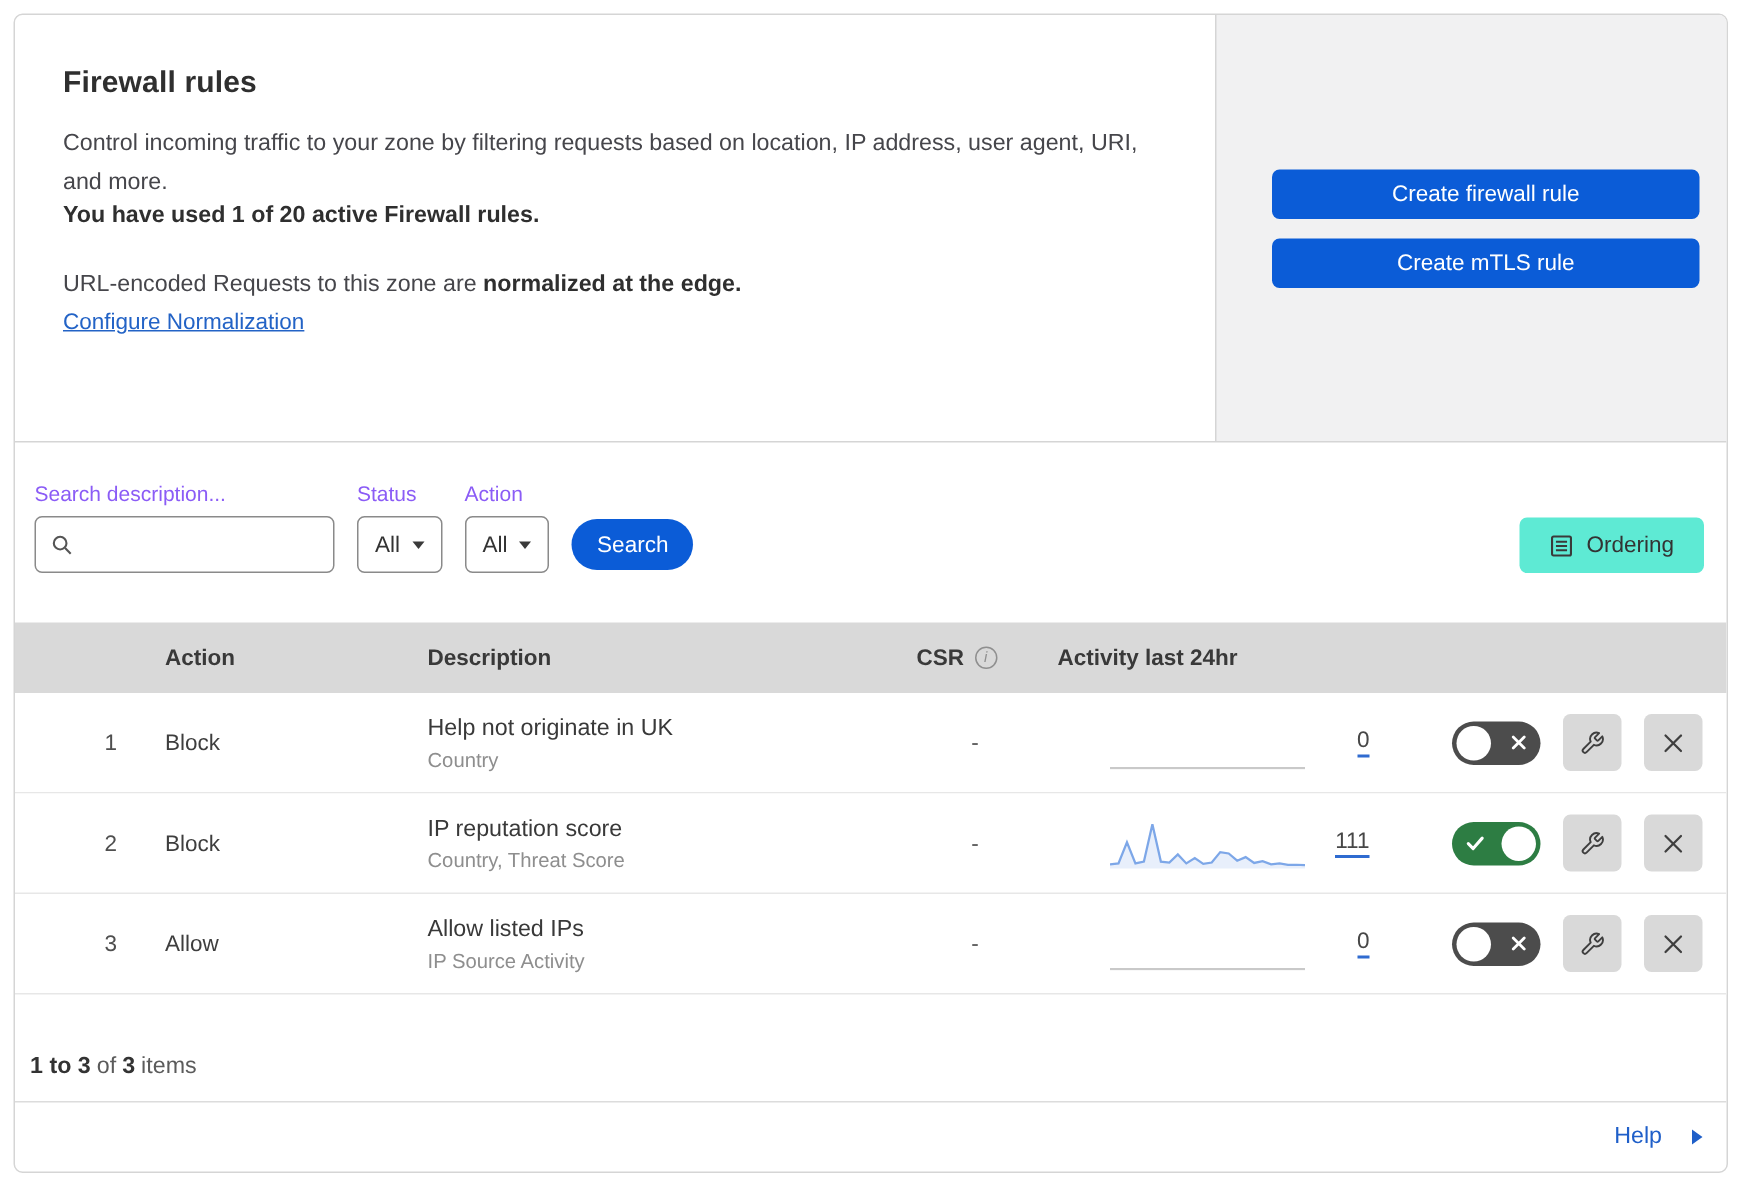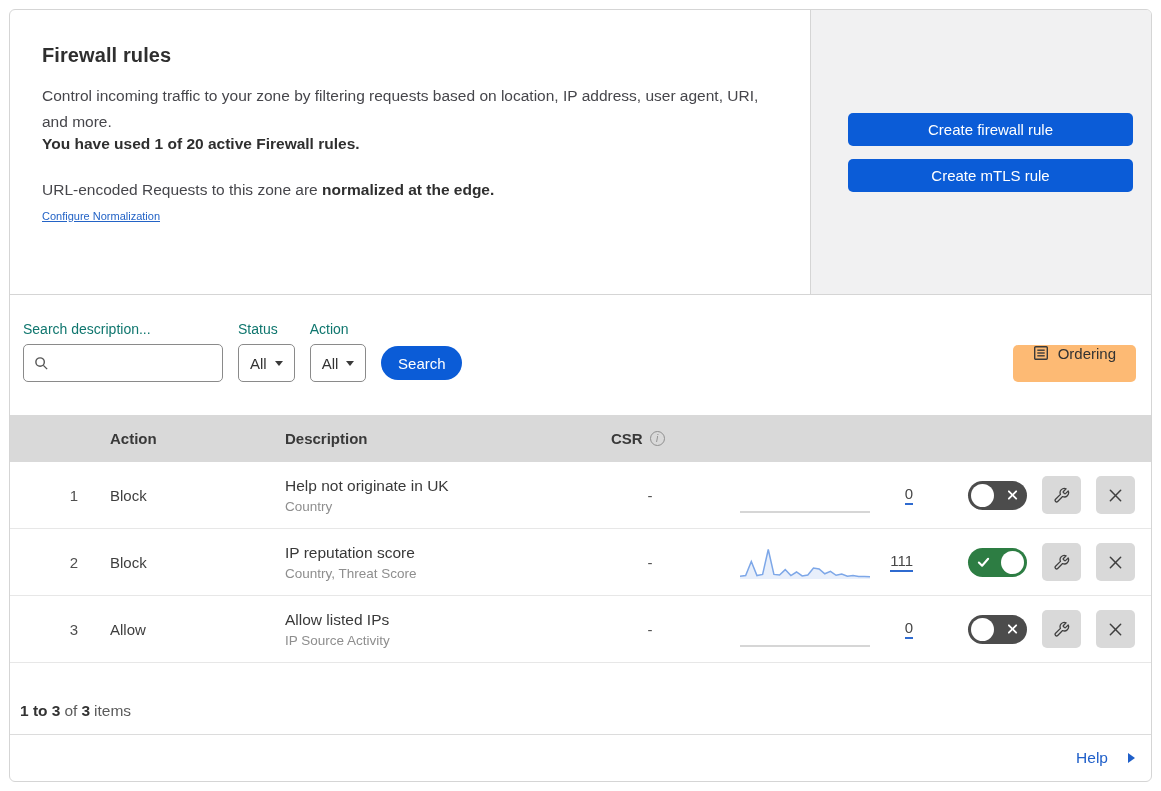--- a/index.html
+++ b/index.html
@@ -10,52 +10,52 @@
     overflow: hidden; display: flex; flex-direction: column;
   }
   
   .top-section { display: flex; height: 285px; border-bottom: 1px solid #d5d5d5; flex-shrink: 0; }
   .top-left { flex: 1; padding: 34px 40px 0 32px; }
   .page-title { font-size: 20px; font-weight: 700; color: #2f2f2f; margin-bottom: 16px; letter-spacing: .1px; }
   .page-desc { font-size: 15.5px; color: #46464b; line-height: 26px; max-width: 720px; }
   .usage-line { font-size: 15.5px; font-weight: 700; color: #2f2f2f; margin-bottom: 28px; }
   .norm-line { font-size: 15.5px; color: #46464b; margin-bottom: 7px; }
   .norm-line strong { color: #2f2f2f; }
-  .text-link { color: #2363c6; font-size: 11px; text-decoration: underline; cursor: pointer; }
+  .text-link { color: #2363c6; font-size: 15px; text-decoration: underline; cursor: pointer; }
   .top-right {
     width: 341px; background: #f1f1f2; border-left: 1px solid #d5d5d5;
     display: flex; flex-direction: column; justify-content: center;
     padding: 0 18px 0 37px; gap: 13px;
   }
   .btn-primary {
     background: #0b5cd7; color: #fff; border: none; border-radius: 5px;
     height: 33px; font-size: 15px; font-family: inherit; cursor: pointer; width: 100%;
   }
   
   .filter-bar {
     height: 120px; flex-shrink: 0; display: flex; justify-content: space-between;
     align-items: flex-end; padding: 0 15px 33px 13px;
   }
   .filter-left { display: flex; align-items: flex-end; gap: 15px; }
-  .fgroup label { display: block; font-size: 14px; color: #0f766e; margin-bottom: 7px; }
+  .fgroup label { display: block; font-size: 14px; color: #8b5cf6; margin-bottom: 7px; }
   .search-box {
     width: 200px; height: 38px; border: 1px solid #8a8a8a; border-radius: 5px;
     display: flex; align-items: center; padding: 0 10px; gap: 7px; background: #fff;
   }
   .search-box input { border: none; outline: none; flex: 1; font-size: 15px; font-family: inherit; min-width: 0; background: transparent; }
   .dropdown {
     height: 38px; min-width: 52px; border: 1px solid #8a8a8a; border-radius: 5px; background: #fff;
     display: flex; align-items: center; gap: 8px; padding: 0 11px; font-size: 15px; color: #333;
     font-family: inherit; cursor: pointer;
   }
   .caret-down { width: 0; height: 0; border-left: 4.5px solid transparent; border-right: 4.5px solid transparent; border-top: 5.5px solid #3a3a3a; }
   .search-btn { width: 81px; height: 34px; margin-bottom: 2px; border-radius: 17px; }
   .ordering-btn {
-    height: 37px; background: #fdba74; border: none; border-radius: 5px;
-    display: flex; align-items: flex-start; gap: 9px; padding: 0 20px;
+    height: 37px; background: #5eead4; border: none; border-radius: 5px;
+    display: flex; align-items: center; gap: 9px; padding: 0 20px;
     font-size: 15px; color: #333; font-family: inherit; cursor: pointer;
   }
   
   .thead {
     display: grid; grid-template-columns: 90px 175px 320px 110px 230px 1fr;
     background: #d9d9d9; height: 47px; align-items: center; flex-shrink: 0;
     font-size: 15px; font-weight: 700; color: #393939;
   }
   .th-action { padding-left: 10px; }
   .th-desc { padding-left: 10px; }
@@ -173,20 +173,21 @@
   </div>
 
   <div class="thead">
     <div></div>
     <div class="th-action">Action</div>
     <div class="th-desc">Description</div>
     <div class="th-csr">
       <span>CSR</span>
       <span class="info-icon">i</span>
     </div>
+    <div>Activity last 24hr</div>
     <div></div>
   </div>
 
   <div id="table-body">
     <div class="trow">
       <div class="cell-num">1</div>
       <div class="cell-action">Block</div>
       <div class="cell-desc">
         <div class="desc-main">Help not originate in UK</div>
         <div class="desc-sub">Country</div>

